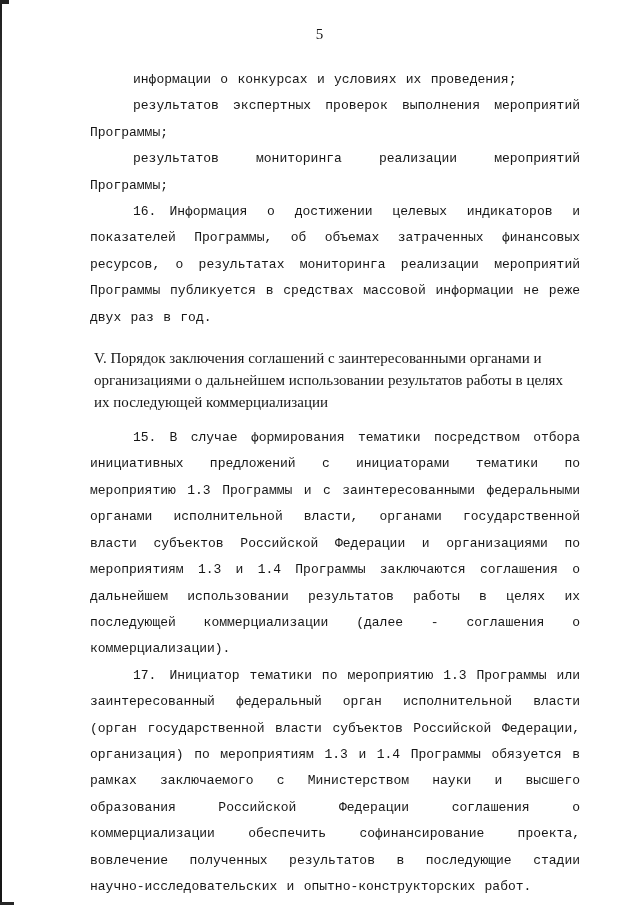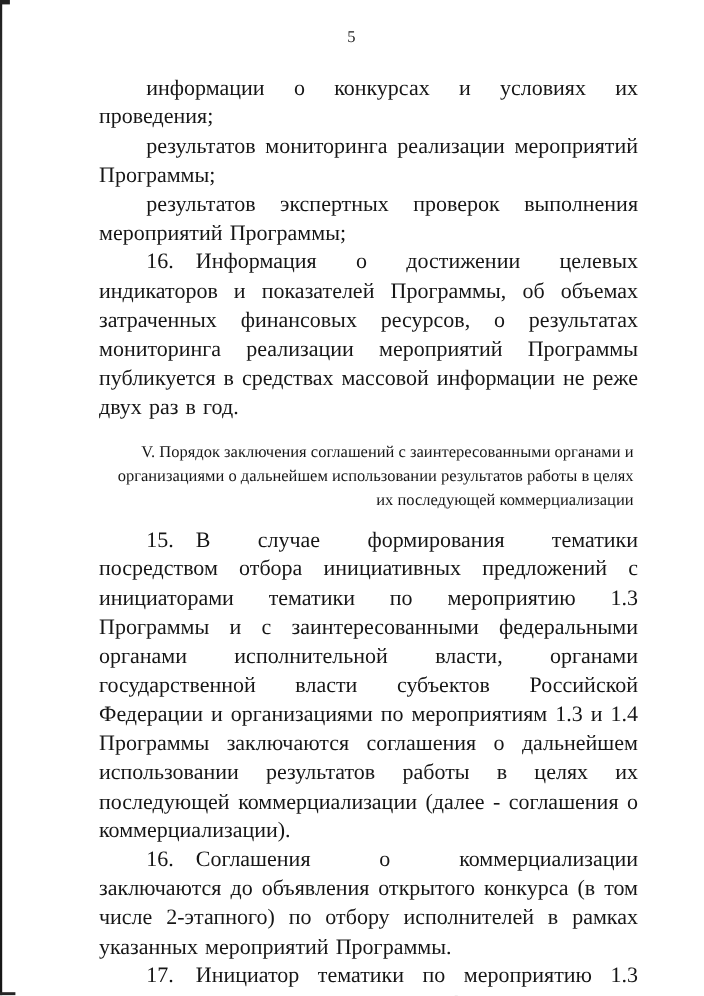--- a/index.html
+++ b/index.html
@@ -44,50 +44,50 @@
     background: #262626;
   }
   .page-num {
     font-size: 15px;
     font-weight: normal;
     text-align: center;
     margin: 0 -60px 24px -90px; 
     letter-spacing: 1px;
   }
   .body-para {
-    font-size: 20px;
+    font-size: 13px;
     line-height: 26.4px;
     text-align: justify;
     text-indent: 43px;
     margin: 0;
     word-spacing: 1.5px;
+    font-family: Liberation Mono, monospace;
   }
   .section-heading {
     font-size: 15px;
     font-weight: normal;
     line-height: 22px;
-    text-align: right;
+    text-align: left;
     text-indent: 0;
     margin: 16px 4px 12px 4px;
   }
 </style>
 </head>
 <body>
 
 <main class="page">
   <div class="scan-edge"></div>
   <div class="scan-corner-top"></div>
   <div class="scan-corner-bottom"></div>
 
   <header class="page-num">5</header>
 
   <p class="body-para">информации о конкурсах и условиях их проведения;</p>
+  <p class="body-para">результатов экспертных проверок выполнения мероприятий Программы;</p>
   <p class="body-para">результатов мониторинга реализации мероприятий Программы;</p>
-  <p class="body-para">результатов экспертных проверок выполнения мероприятий Программы;</p>
 
   <p class="body-para">16. Информация о достижении целевых индикаторов и показателей Программы, об объемах затраченных финансовых ресурсов, о результатах мониторинга реализации мероприятий Программы публикуется в средствах массовой информации не реже двух раз в год.</p>
 
   <h2 class="section-heading">V. Порядок заключения соглашений с заинтересованными органами и организациями о дальнейшем использовании результатов работы в целях их последующей коммерциализации</h2>
 
   <p class="body-para">15. В случае формирования тематики посредством отбора инициативных предложений с инициаторами тематики по мероприятию 1.3 Программы и с заинтересованными федеральными органами исполнительной власти, органами государственной власти субъектов Российской Федерации и организациями по мероприятиям 1.3 и 1.4 Программы заключаются соглашения о дальнейшем использовании результатов работы в целях их последующей коммерциализации (далее - соглашения о коммерциализации).</p>
-  <p class="body-para">16. Соглашения о коммерциализации заключаются до объявления открытого конкурса (в том числе 2-этапного) по отбору исполнителей в рамках указанных мероприятий Программы.</p>
   <p class="body-para">17. Инициатор тематики по мероприятию 1.3 Программы или заинтересованный федеральный орган исполнительной власти (орган государственной власти субъектов Российской Федерации, организация) по мероприятиям 1.3 и 1.4 Программы обязуется в рамках заключаемого с Министерством науки и высшего образования Российской Федерации соглашения о коммерциализации обеспечить софинансирование проекта, вовлечение полученных результатов в последующие стадии научно-исследовательских и опытно-конструкторских работ.</p>
 </main>
 
 </body></html>

